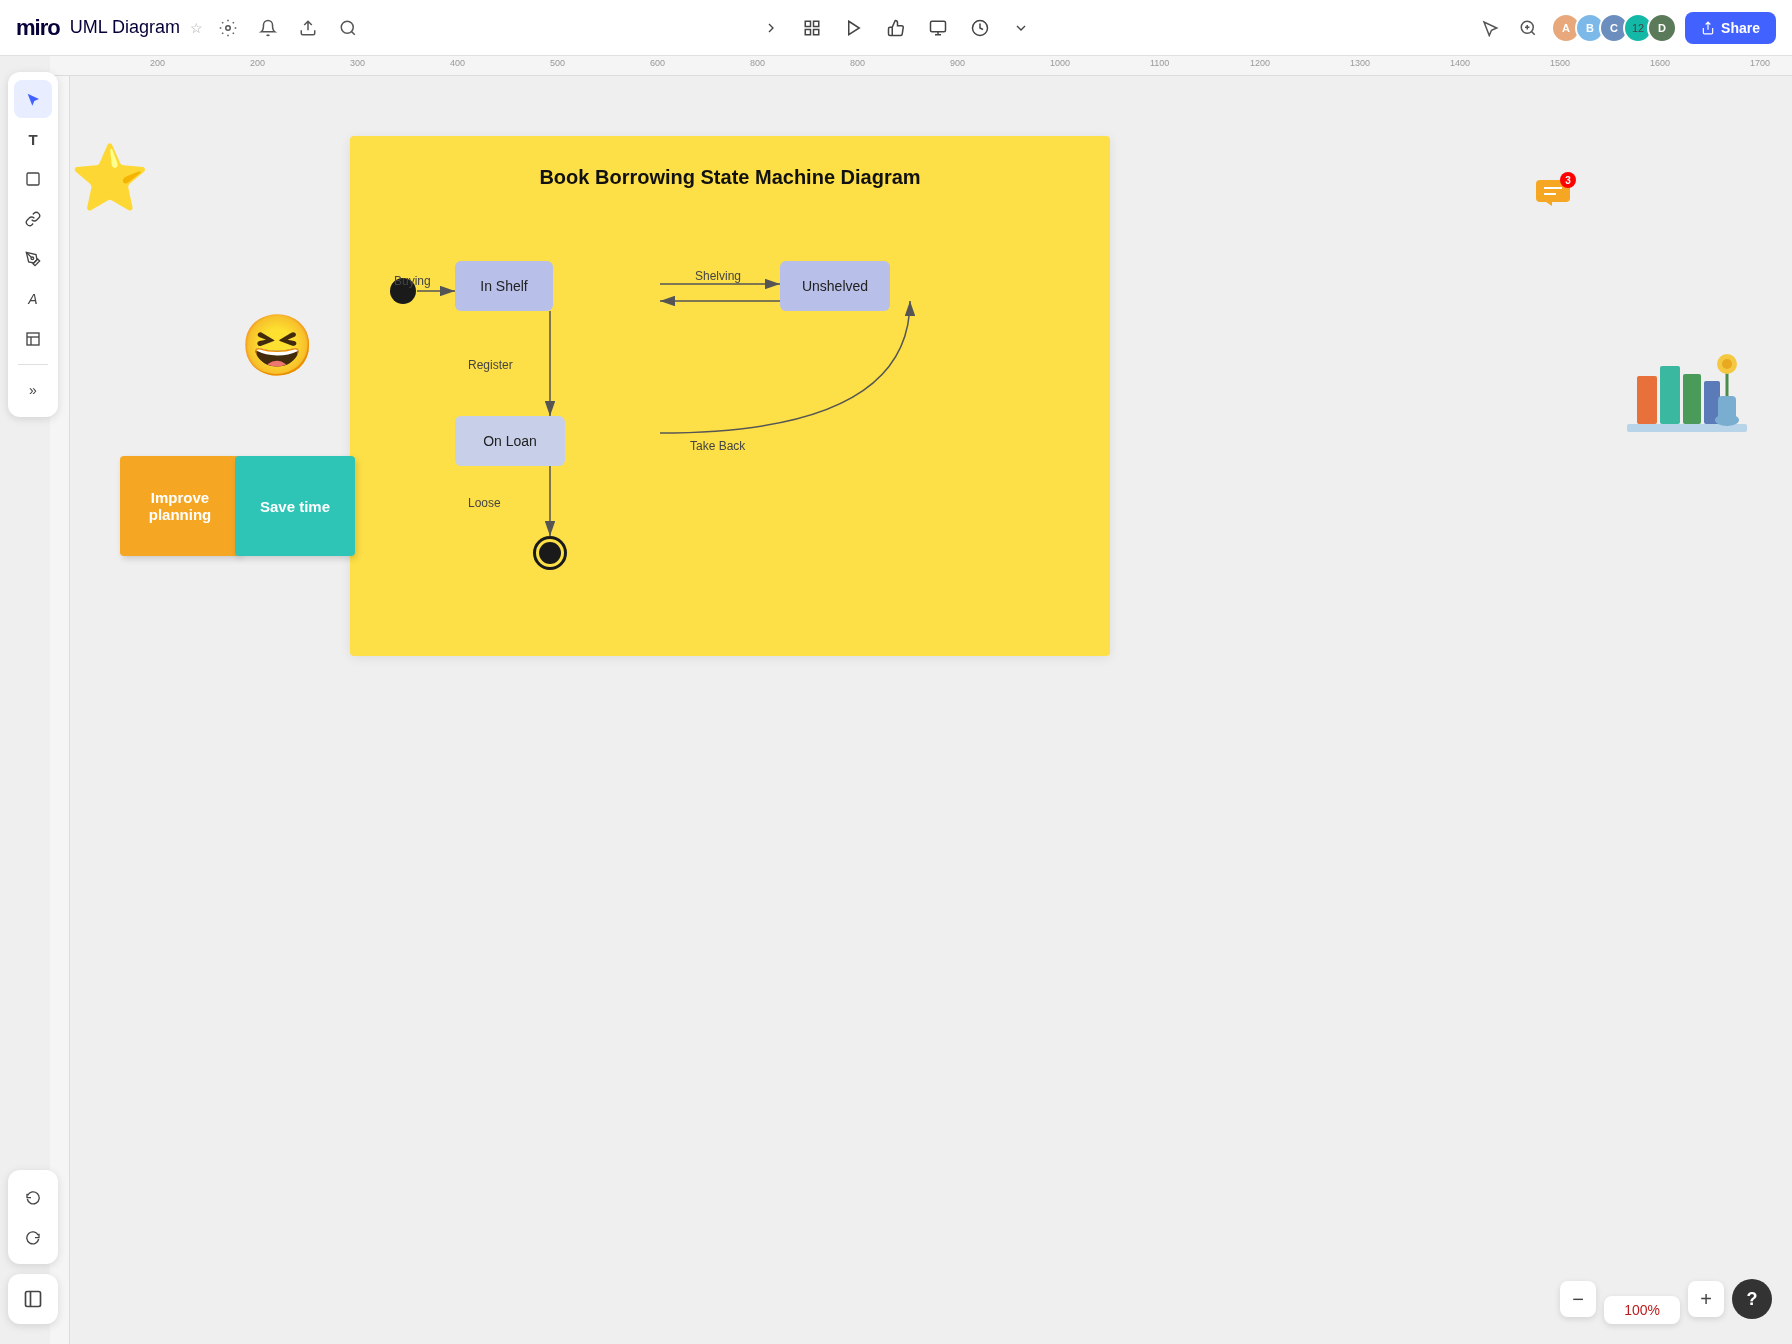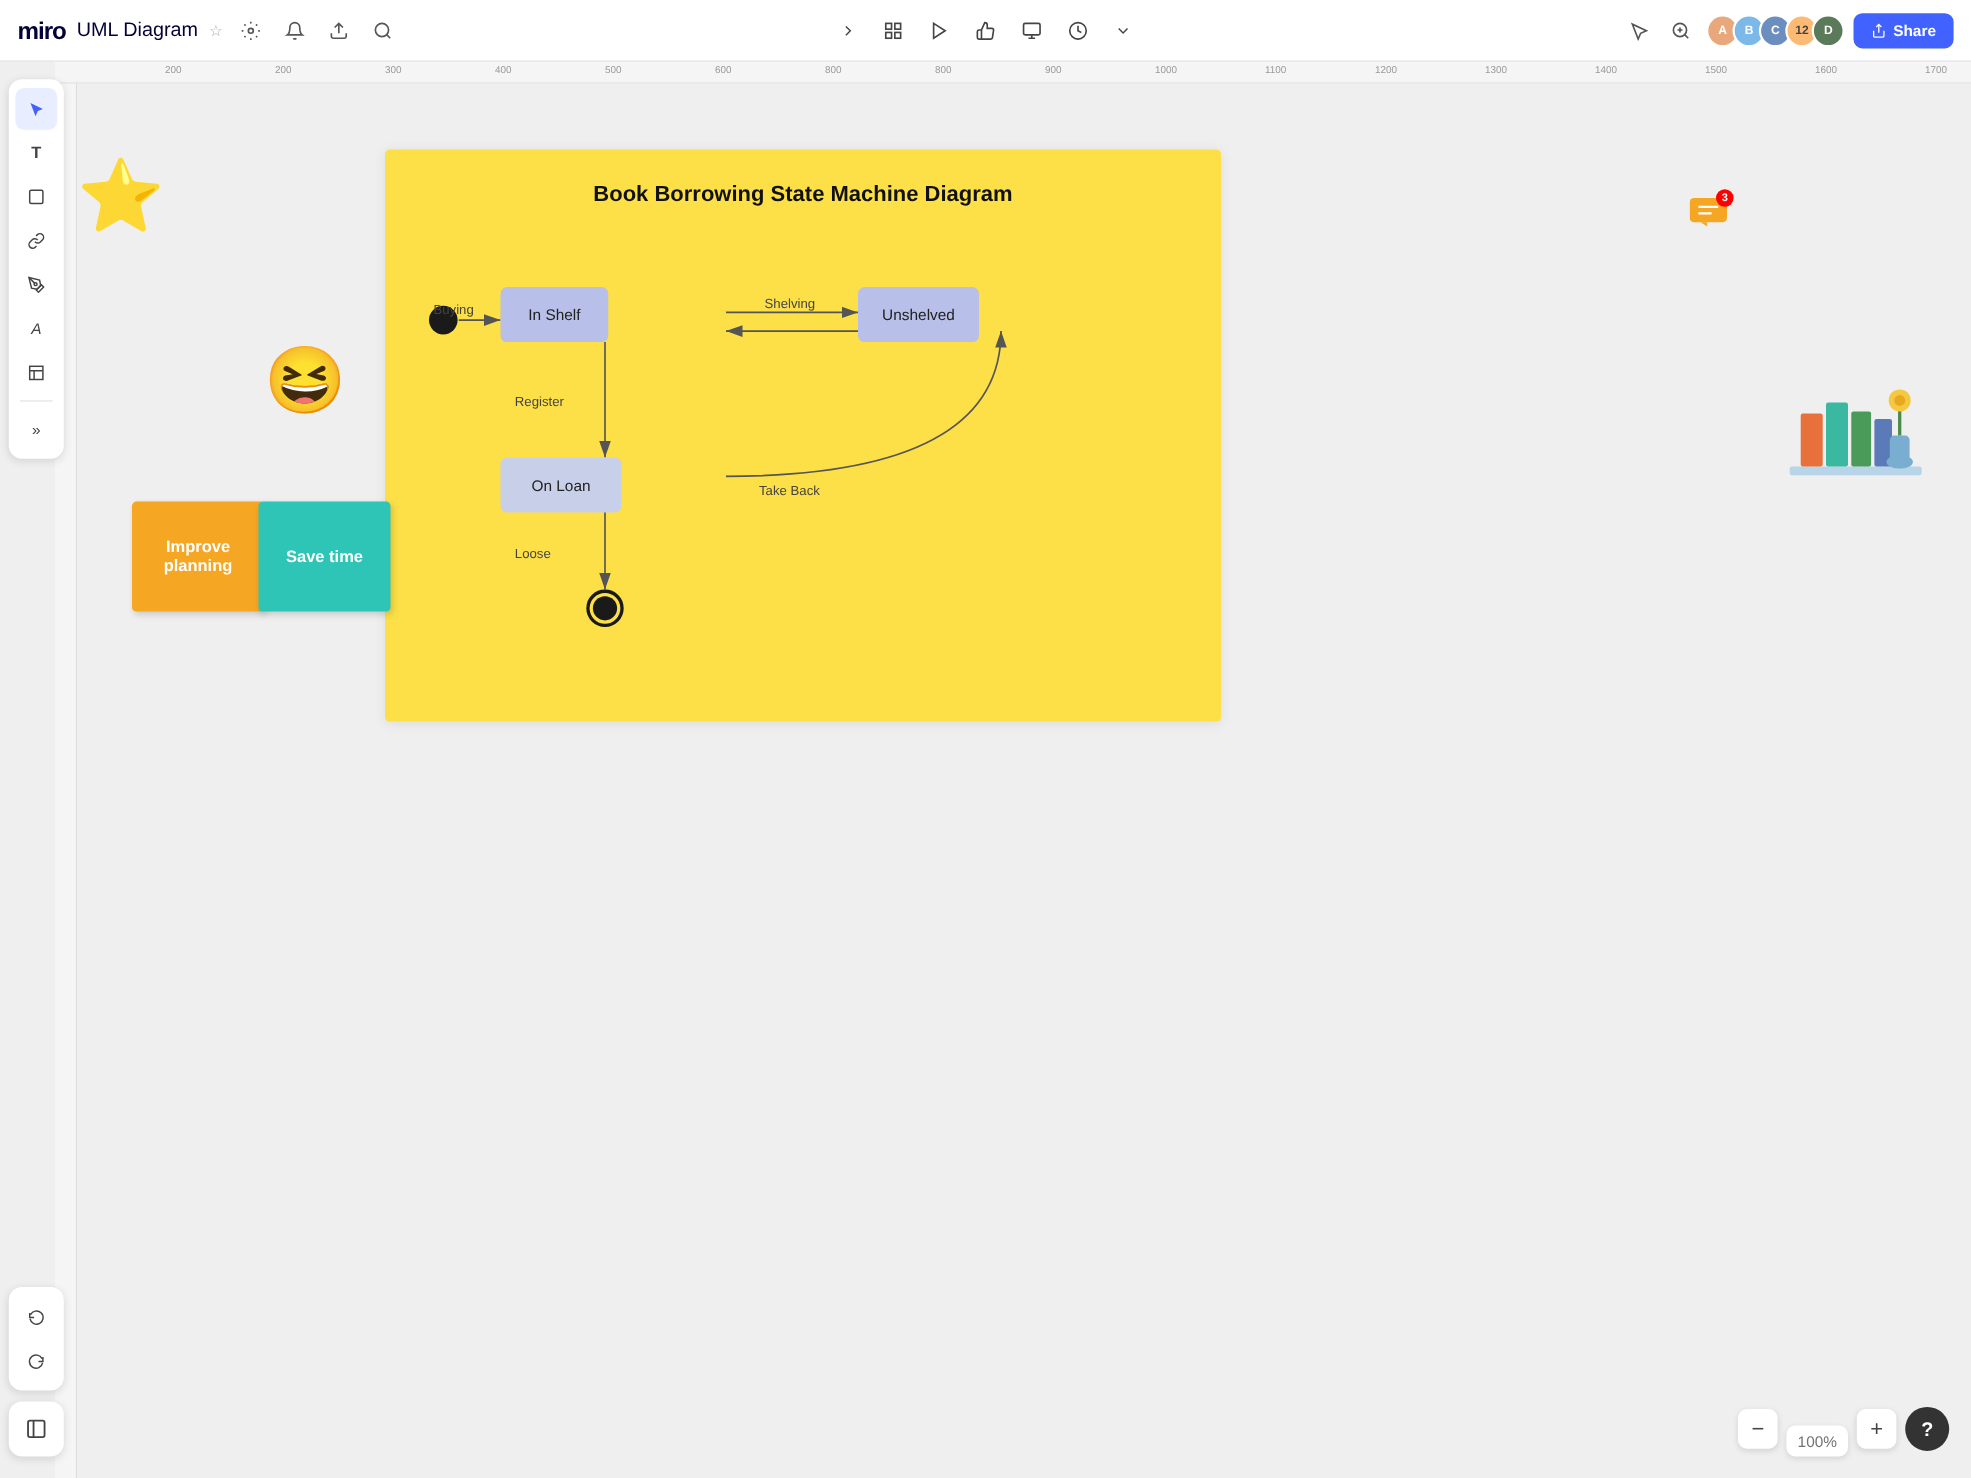--- a/index.html
+++ b/index.html
@@ -95,24 +95,24 @@
       margin-left: -6px;
       background: #ccc;
       overflow: hidden;
       display: flex; align-items: center; justify-content: center;
       font-size: 11px;
       font-weight: 600;
       color: #fff;
     }
     .avatar:first-child { margin-left: 0; }
     .avatar-count {
-      background: #fdba74;
+      background: #14b8a6;
       color: #444;
       font-size: 11px;
-      font-weight: 700;
+      font-weight: 400;
     }
     .share-btn {
       background: #4262ff;
       color: #fff;
       border: none;
       border-radius: 8px;
       padding: 8px 16px;
       font-size: 14px;
       font-weight: 600;
       cursor: pointer;
@@ -189,23 +189,23 @@
       border-radius: 8px;
       cursor: pointer;
       display: flex; align-items: center; justify-content: center;
       font-size: 20px;
       color: #444;
       box-shadow: 0 2px 6px rgba(0,0,0,0.12);
     }
     .zoom-level {
       font-size: 14px;
       font-weight: 500;
-      color: #737373;
+      color: #b91c1c;
       background: #fff;
-      padding: 6px 10px;
+      padding: 6px 20px;
       border-radius: 8px;
       box-shadow: 0 2px 6px rgba(0,0,0,0.12);
       margin-top: 22px;
     }
     .help-btn {
       width: 40px;
       height: 40px;
       background: #333;
       color: #fff;
       border: none;

